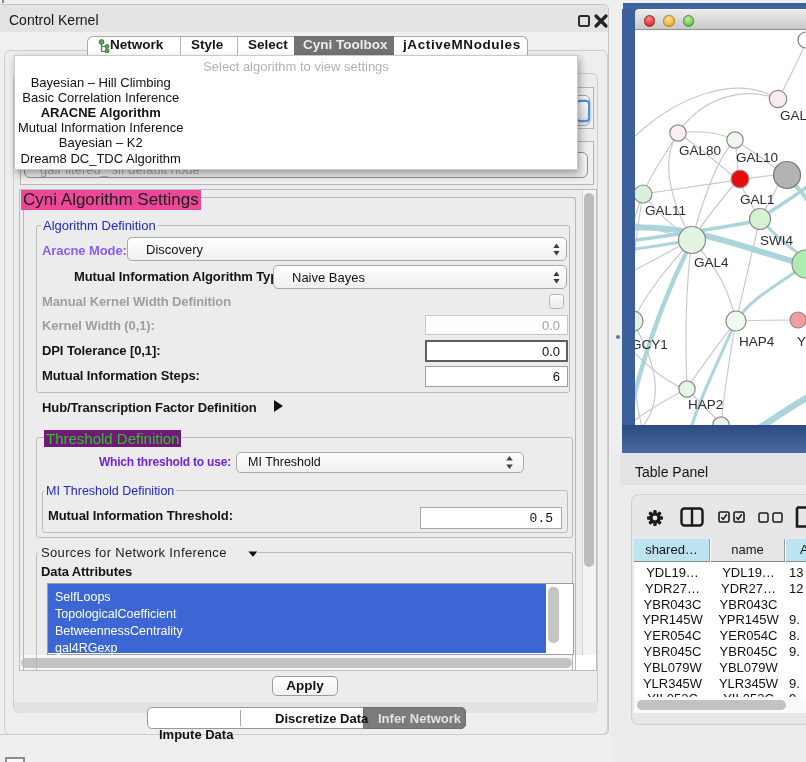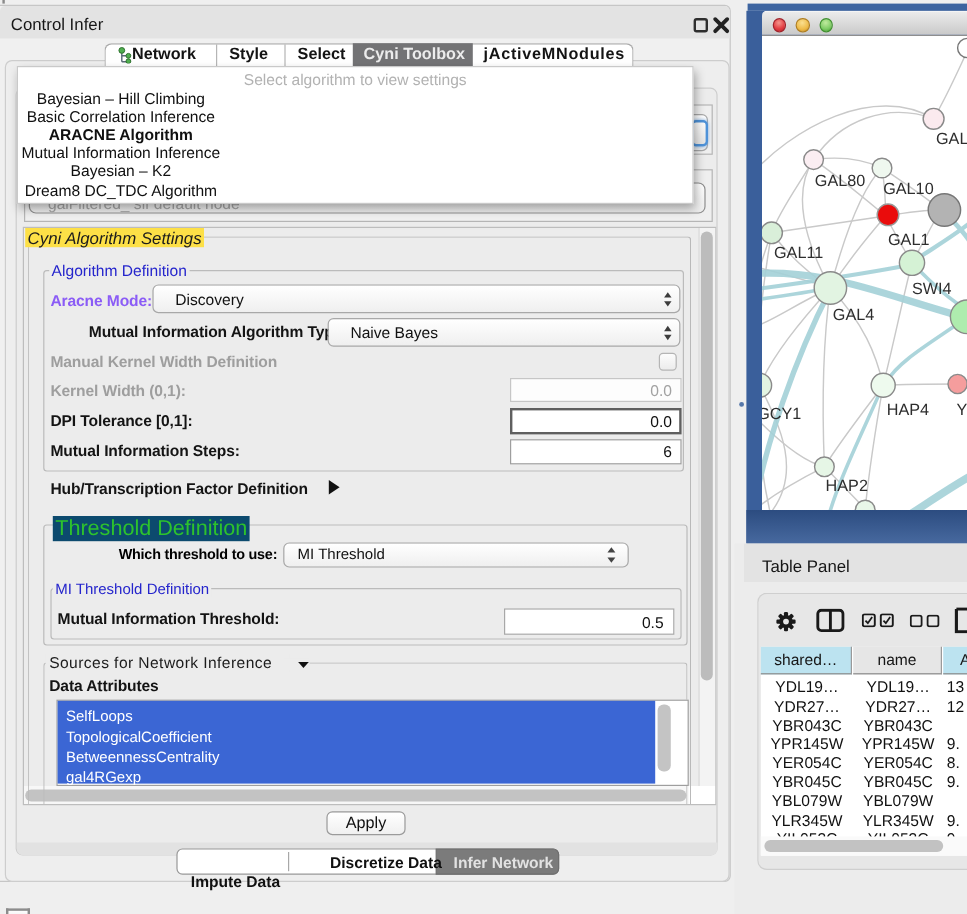--- a/index.html
+++ b/index.html
@@ -9,21 +9,21 @@
   .b { font-weight:bold; }
 </style>
 </head>
 <body>
 <div class="abs" style="left:2px; top:0; width:2px; height:3px; background:#8a8a8a;"></div>
 
 <div class="abs" id="cpwin" style="left:-6px; top:4px; width:615px; height:731px; background:#f0f0f0; border:1px solid #c6c6c6; border-radius:5px;">
 </div>
 
 <div class="abs" style="left:0; top:5px; width:608px; height:27px; background:#e3e3e3; border-radius:4px 4px 0 0;"></div>
-<div class="abs" style="left:9px; top:12px; font-size:14px; color:#161616;">Control Infer</div>
+<div class="abs" style="left:9px; top:12px; font-size:14px; color:#161616;">Control Kernel</div>
 
 <div class="abs" style="left:578px; top:15px; width:12px; height:12px; border:2px solid #2e2e2e; border-radius:2.5px;"></div>
 <svg class="abs" style="left:593px; top:13px;" width="16" height="16" viewBox="0 0 16 16">
     <path d="M3 3 L13 13 M13 3 L3 13" stroke="#222" stroke-width="3.2" stroke-linecap="round"></path>
   </svg>
 
 <div class="abs" style="left:4px; top:50px; width:604px; height:685px; border:1px solid #cdcdcd; border-radius:6px; background:#eeeeee;"></div>
 
 <div class="abs" style="left:87px; top:36px; width:441px; height:21px; background:#ffffff; border:1px solid #a9a9a9; border-bottom:none; border-radius:6px 6px 0 0;"></div>
 <div class="abs" style="left:294px; top:36px; width:100px; height:21px; background:#737375;"></div>
@@ -53,21 +53,21 @@
 <div class="abs" style="left:19px; top:189px; width:578px; height:482px; background:#ececec; border:1px solid #bdbdbd;"></div>
 
 <div class="abs" style="left:582px; top:190px; width:14px; height:465px; background:#f3f3f3; border-left:1px solid #d6d6d6;"></div>
 <div class="abs" style="left:584px; top:193px; width:10px; height:374px; background:#bcbcbc; border-radius:5px;"></div>
 
 <div class="abs" style="left:20px; top:655px; width:562px; height:15px; background:#f7f7f7;"></div>
 <div class="abs" style="left:574px; top:655px; width:22px; height:15px; background:#ffffff;"></div>
 <div class="abs" style="left:21px; top:658px; width:551px; height:10px; background:#c3c3c3; border-radius:5px;"></div>
 
 <div class="abs" style="left:23px; top:197px; width:553px; height:473px; border:1px solid #b9b9b9; border-bottom:none; border-radius:3px 3px 0 0;"></div>
-<div class="abs" style="left:21px; top:190px; background:#fde047; padding:0 2px; font-size:14px; color:#1c1c1c;font-style:italic;">Cyni Algorithm Settings</div>
+<div class="abs" style="left:21px; top:190px; background:#ec4899; padding:0 2px; font-size:17px; color:#1c1c1c;">Cyni Algorithm Settings</div>
 
 <div class="abs" style="left:36px; top:225px; width:534px; height:168px; border:1px solid #bbbbbb; border-radius:3px;"></div>
 <div class="abs" style="left:41px; top:218px; background:#ececec; padding:0 2px; font-size:13px; color:#2525cc;">Algorithm Definition</div>
 
 <div class="abs b" style="left:42px; top:243px; font-size:13px; letter-spacing:-.1px; color:#8b5cf6;">Aracne Mode:</div>
 <div class="abs" style="left:127px; top:237px; width:440px; height:24px; background:linear-gradient(#ffffff,#efefef); border:1px solid #a8a8a8; border-radius:5px;"></div>
 <div class="abs" style="left:146px; top:241.5px; font-size:13px; color:#111;">Discovery</div>
 <svg class="abs" style="left:551px; top:241.5px;" width="11" height="15" viewBox="0 0 11 15">
     <path d="M5.5 1.5 L8.6 6 L2.4 6 Z" fill="#3c3c3c"></path>
     <path d="M5.5 13.5 L8.6 9 L2.4 9 Z" fill="#3c3c3c"></path>
@@ -92,48 +92,48 @@
 
 <div class="abs b" style="left:42px; top:368px; font-size:13px; letter-spacing:-.1px; color:#141414;">Mutual Information Steps:</div>
 <div class="abs" style="left:425px; top:366px; width:143px; height:21px; background:#ffffff; border:1px solid #9e9e9e; font-size:13px; color:#111; text-align:right; padding:2px 7px 0 0;">6</div>
 
 <div class="abs b" style="left:42px; top:400px; font-size:13px; letter-spacing:-.1px; color:#141414;">Hub/Transcription Factor Definition</div>
 <svg class="abs" style="left:272px; top:399px;" width="12" height="14" viewBox="0 0 12 14">
     <path d="M2 1 L11 7 L2 13 Z" fill="#111"></path>
   </svg>
 
 <div class="abs" style="left:36px; top:437px; width:537px; height:101px; border:1px solid #bbbbbb; border-radius:3px;"></div>
-<div class="abs" style="left:44px; top:430px; background:#0c4a6e; padding:0 2px; font-size:18px; color:#2dc22d;">Threshold Definition</div>
-
-<div class="abs b" style="right:575px; top:455px; font-size:12px; letter-spacing:-.2px; color:#000000;">Which threshold to use:</div>
+<div class="abs" style="left:44px; top:430px; background:#701a75; padding:0 2px; font-size:15px; color:#2dc22d;">Threshold Definition</div>
+
+<div class="abs b" style="right:575px; top:455px; font-size:12px; letter-spacing:-.2px; color:#6d28d9;">Which threshold to use:</div>
 <div class="abs" style="left:236px; top:452px; width:288px; height:21px; background:linear-gradient(#ffffff,#efefef); border:1px solid #a8a8a8; border-radius:5px;"></div>
 <div class="abs" style="left:248px; top:455px; font-size:12.5px; color:#111;">MI Threshold</div>
 <svg class="abs" style="left:504px; top:454px;" width="11" height="17" viewBox="0 0 11 17">
     <path d="M5.5 2 L8.8 6.5 L2.2 6.5 Z" fill="#444"></path>
     <path d="M5.5 15 L8.8 10.5 L2.2 10.5 Z" fill="#444"></path>
   </svg>
 
 <div class="abs" style="left:42px; top:490px; width:526px; height:43px; border:1px solid #bbbbbb; border-radius:3px;"></div>
 <div class="abs" style="left:44px; top:484px; background:#ececec; padding:0 2px; font-size:12.5px; color:#2525cc;">MI Threshold Definition</div>
 <div class="abs b" style="left:48px; top:508px; font-size:13px; letter-spacing:-.1px; color:#141414;">Mutual Information Threshold:</div>
-<div class="abs" style="left:420px; top:507px; width:142px; height:22px; background:#ffffff; border:1px solid #a8a8a8; font-size:13px; color:#111; text-align:right; padding:3px 8px 0 0;">0.5</div>
+<div class="abs" style="left:420px; top:507px; width:142px; height:22px; background:#ffffff; border:1px solid #a8a8a8; font-size:13px; color:#111; text-align:right; padding:3px 8px 0 0;font-family:Liberation Mono, monospace;">0.5</div>
 
 <div class="abs" style="left:36px; top:552px; width:537px; height:118px; border:1px solid #bbbbbb; border-top:1px solid #bbbbbb; border-bottom:none; border-radius:3px 3px 0 0;"></div>
 <div class="abs" style="left:38px; top:545px; background:#ececec; padding:0 14px 0 3px; letter-spacing:.35px; font-size:13px; color:#1c1c1c;">Sources for Network Inference</div>
 <svg class="abs" style="left:236px; top:549px; background:#ececec; padding-left:7px;" width="22" height="10" viewBox="-7 0 22 10">
     <path d="M1 1.5 L14 1.5 L7.5 9 Z" fill="#111"></path>
   </svg>
 <div class="abs b" style="left:41px; top:564px; font-size:13px; letter-spacing:-.1px; color:#141414;">Data Attributes</div>
 
 <div class="abs" style="left:47px; top:583px; width:527px; height:72px; background:#ffffff; border:1px solid #9e9e9e;"></div>
 <div class="abs" style="left:48px; top:584px; width:498px; height:69px; background:#3b66d4;"></div>
 <div class="abs" style="left:55px; top:589px; font-size:12.5px; color:#ffffff; line-height:17px;">SelfLoops<br>TopologicalCoefficient<br>BetweennessCentrality<br>gal4RGexp</div>
 <div class="abs" style="left:548px; top:587px; width:11px; height:56px; background:#c4c4c4; border-radius:5px;"></div>
 
-<div class="abs" style="left:272px; top:676px; width:66px; height:20px; background:linear-gradient(#ffffff,#f0f0f0); border:1px solid #9b9b9b; border-radius:5px; text-align:center; font-size:13.5px; font-weight:normal; color:#111; padding-top:1px;">Apply</div>
+<div class="abs" style="left:272px; top:676px; width:66px; height:20px; background:linear-gradient(#ffffff,#f0f0f0); border:1px solid #9b9b9b; border-radius:5px; text-align:center; font-size:13.5px; font-weight:bold; color:#111; padding-top:1px;">Apply</div>
 
 <div class="abs" style="left:14px; top:702px; width:584px; height:11px; background:#e2e2e2; border-radius:0 0 6px 6px;"></div>
 <div class="abs" style="left:147px; top:707px; width:319px; height:22px; background:#ffffff; border:1px solid #989898; border-radius:5px;"></div>
 <div class="abs" style="left:363px; top:707px; width:103px; height:22px; background:#7b7b7b; border:1px solid #6e6e6e; border-radius:0 5px 5px 0;"></div>
 <div class="abs" style="left:240px; top:710px; width:1px; height:16px; background:#a8a8a8;"></div>
 <div class="abs b" style="left:159px; top:711px; font-size:13px; color:#111;margin-top:16px;">Impute Data</div>
 <div class="abs b" style="left:255px; top:711px; font-size:13px; color:#111;margin-left:20px;">Discretize Data</div>
 <div class="abs b" style="left:378px; top:711px; font-size:13px; color:#e2e2e2;">Infer Network</div>
 
 <div class="abs" style="left:14px; top:55px; width:564px; height:115px; background:#ffffff; border:1px solid #c9c9c9; box-shadow:2px 4px 8px rgba(0,0,0,.35);"></div>

